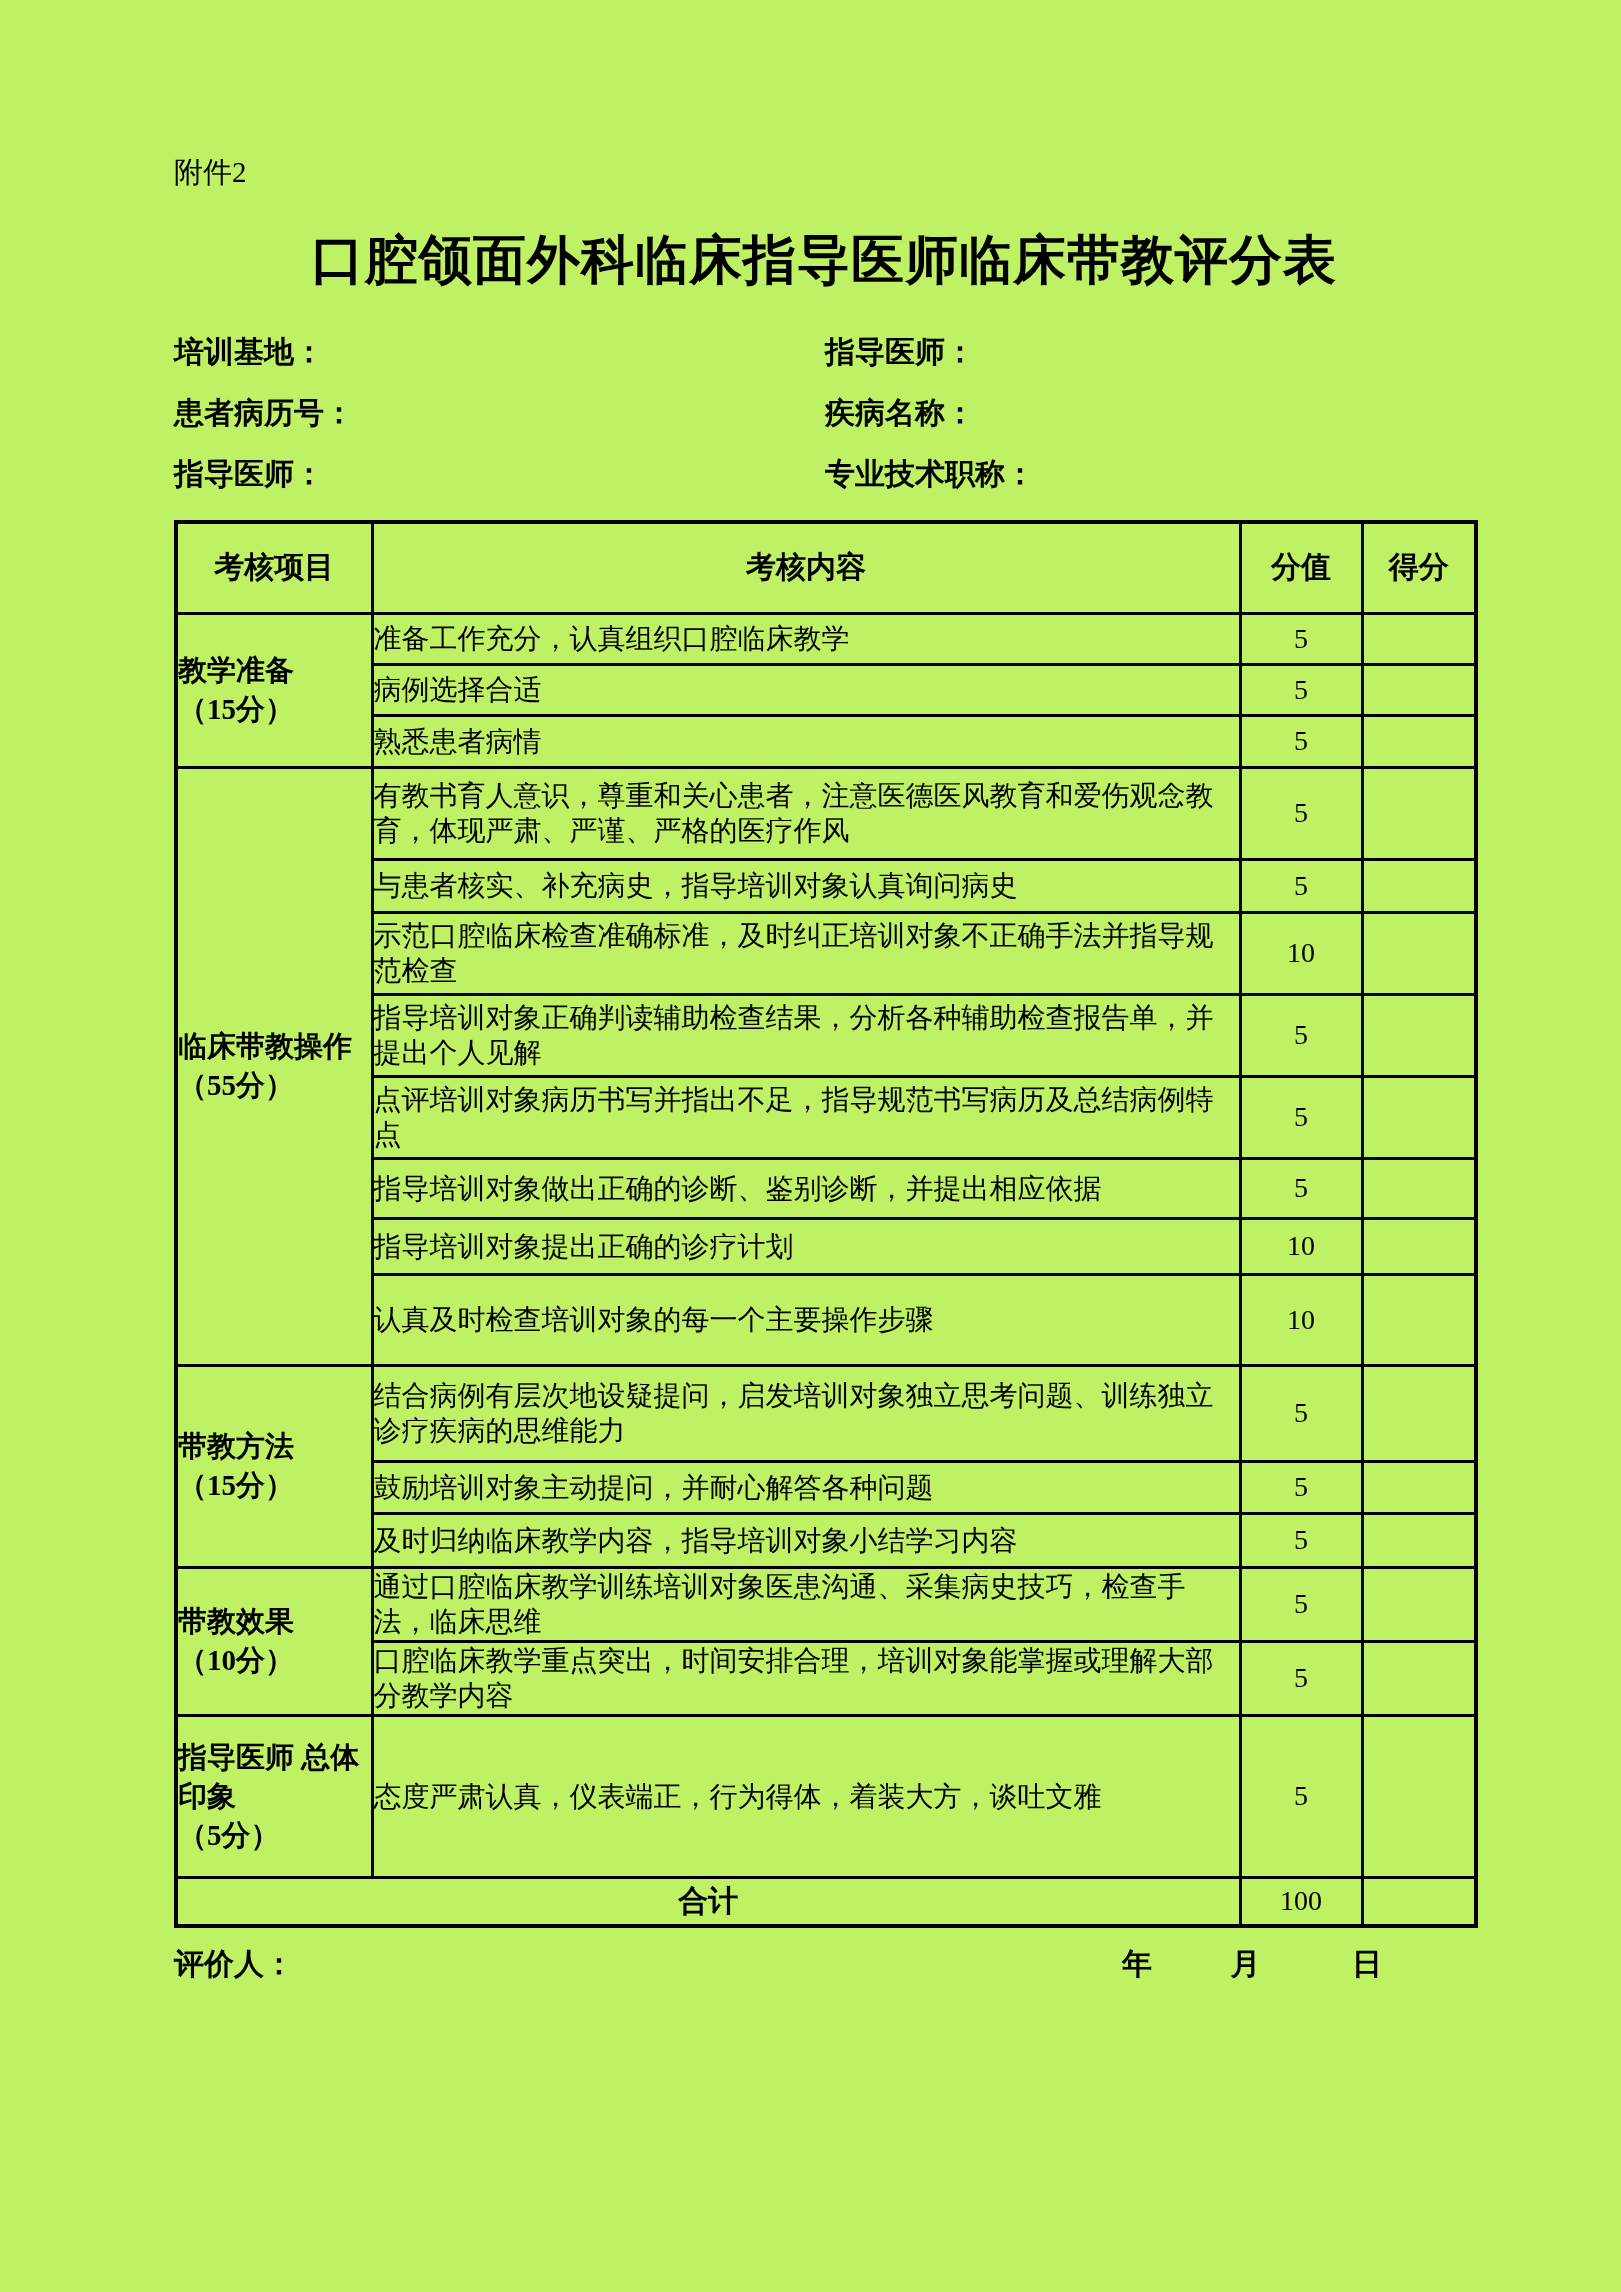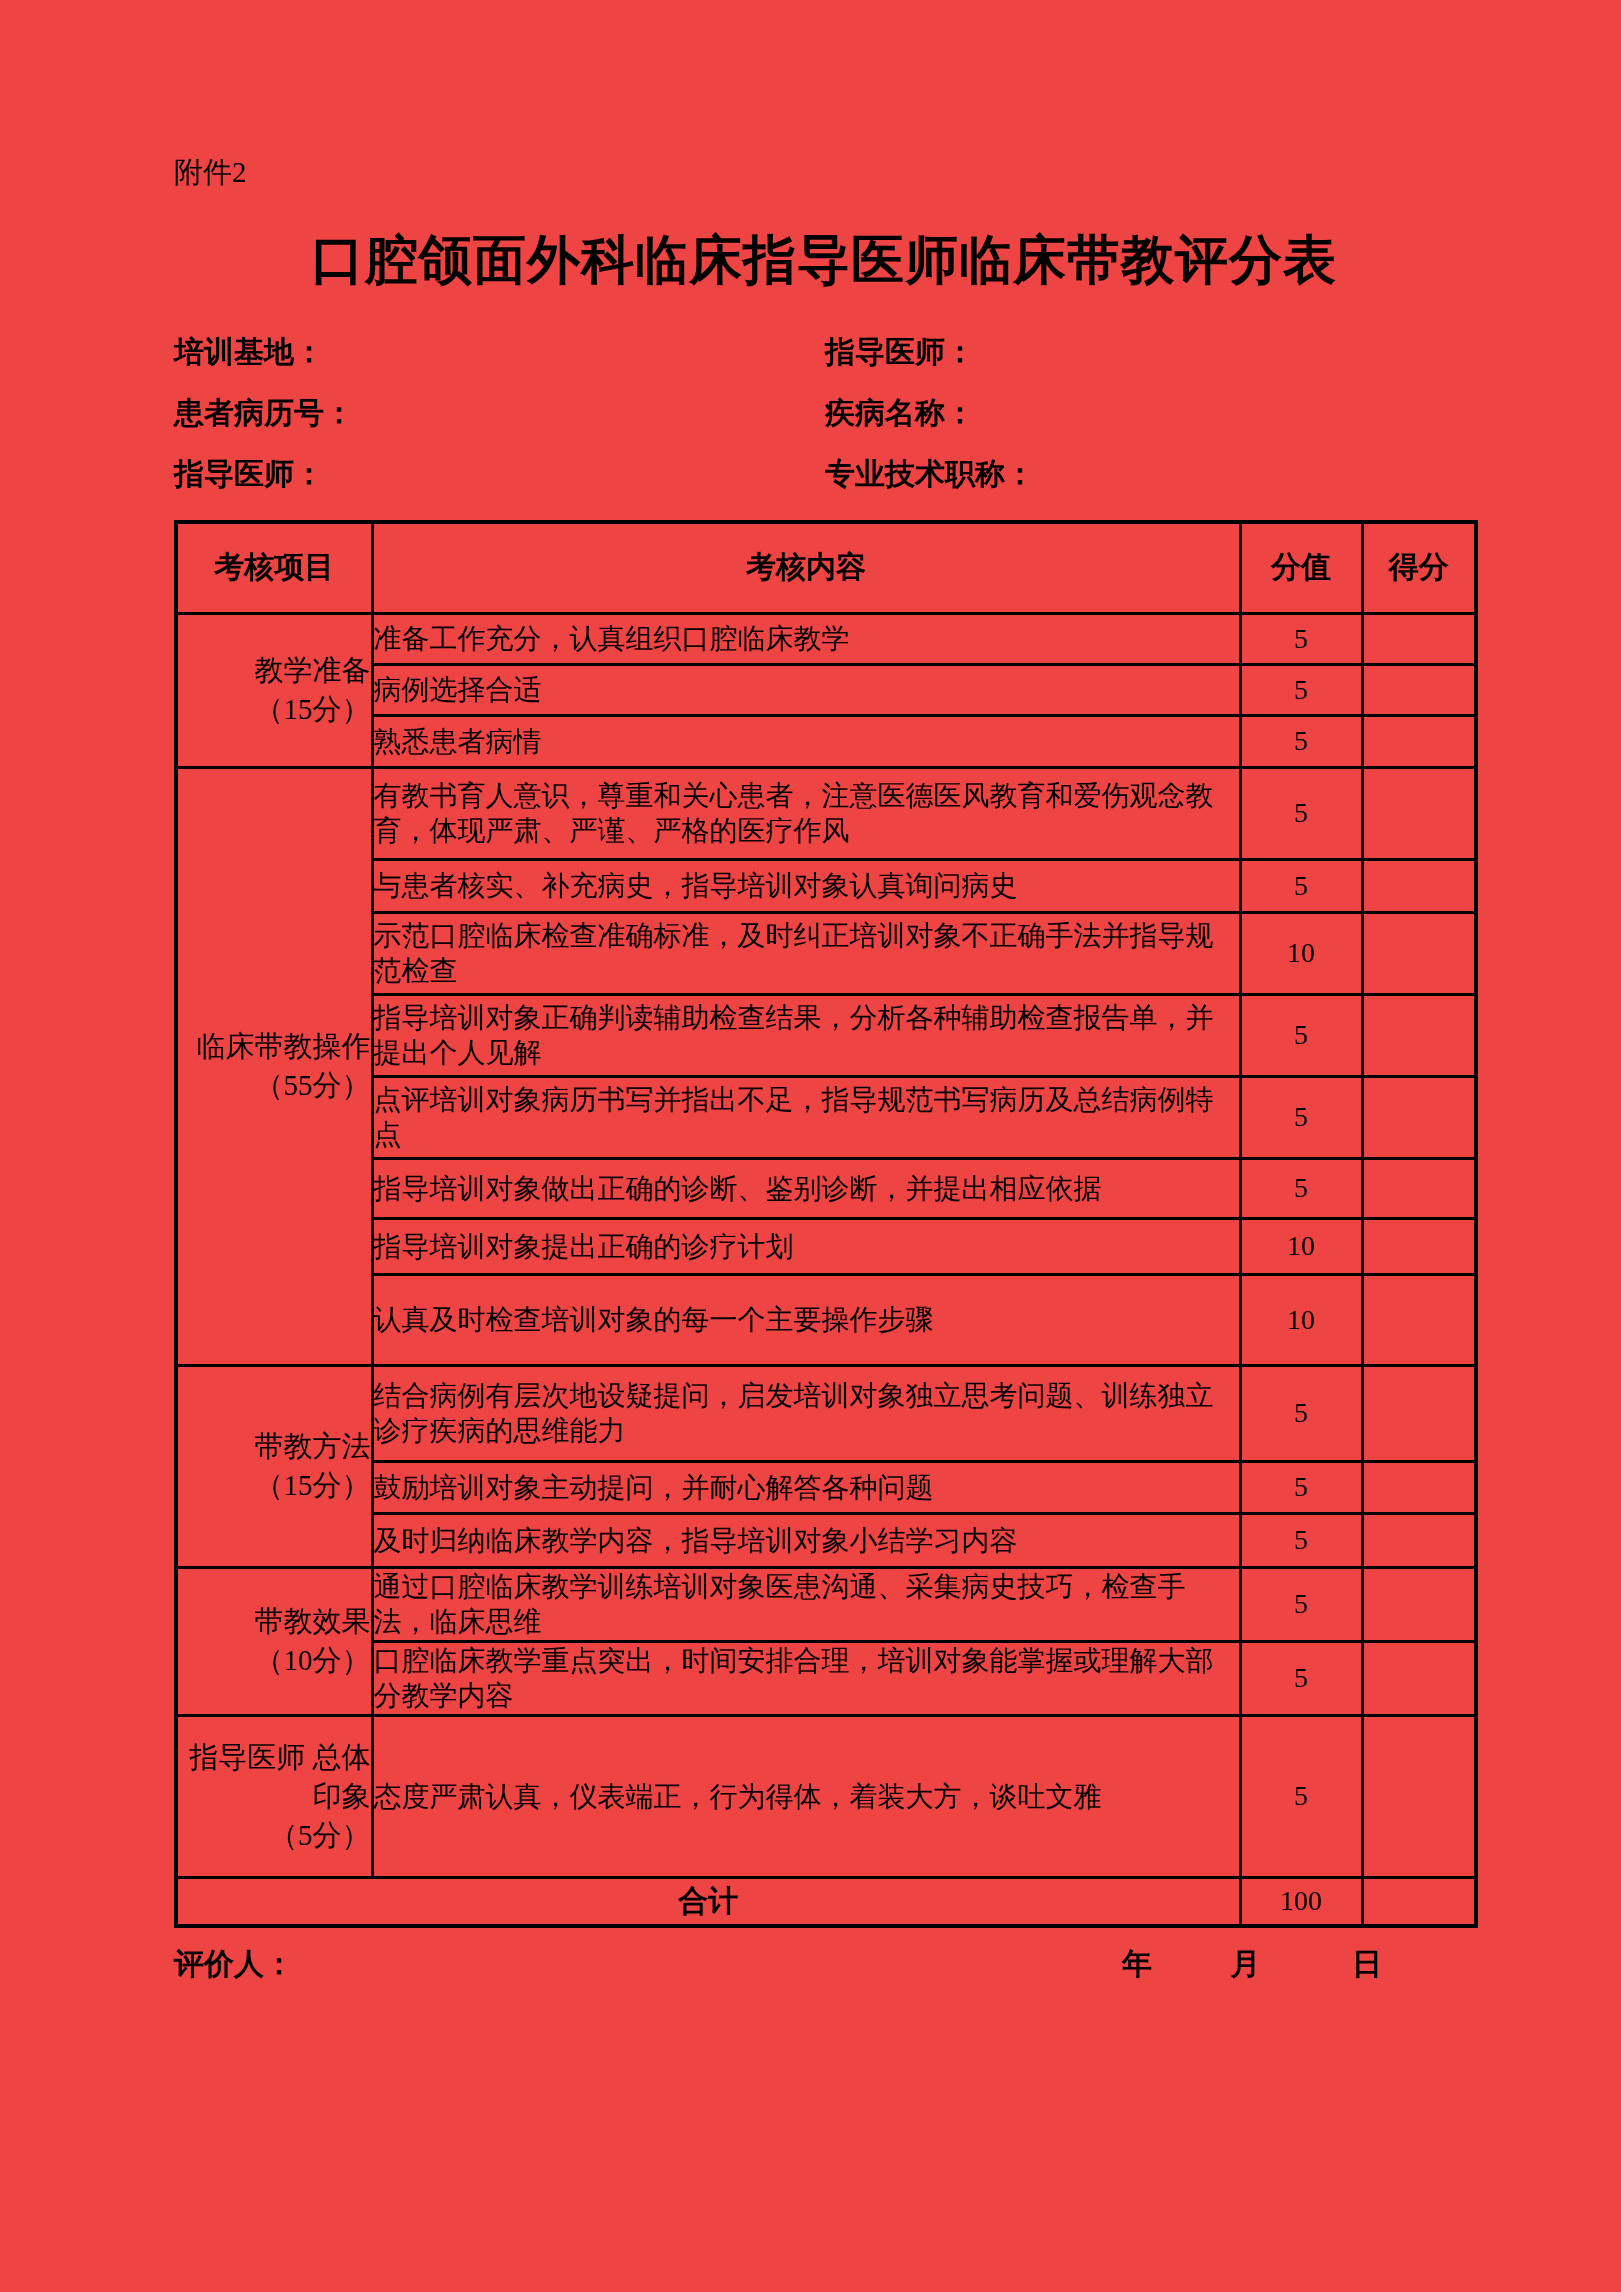--- a/index.html
+++ b/index.html
@@ -5,21 +5,21 @@
   html, body { margin: 0; padding: 0; }
   body {
     width: 1621px; height: 2293px;
     background: #ffffff; color: #000000;
     font-family: "Liberation Serif", "DejaVu Serif", serif;
   }
   .page {
     box-sizing: border-box;
     width: 1621px; height: 2293px;
     padding: 155px 147px 0 174px;
-    background: #ef4444;
+    background: #bef264;
   }
   .attachment { font-size: 29px; line-height: 35px; }
   .doc-title {
     text-align: center;
     font-size: 53px; font-weight: bold;
     line-height: 51px;
     margin-top: 45px;
     letter-spacing: 1px;
   }
   .fields { margin-top: 51px; }
@@ -39,21 +39,21 @@
     border: 4.9px solid #000000;
   }
   table.score-table th, table.score-table td {
     border: 3.9px solid #000000;
     padding: 0;
     vertical-align: middle;
     overflow: hidden;
   }
   th.header-cell { font-size: 30px; font-weight: bold; text-align: center; }
   td.item-cell {
-    text-align: right; font-weight: normal;
+    text-align: left; font-weight: bold;
     font-size: 29px; line-height: 39px;
     padding: 0 2px;
   }
   td.content-cell {
     font-size: 28px; line-height: 35px;
     padding: 2px 7.8px 2px 6.9px;
     text-align: left;
   }
   td.value-cell { text-align: center; font-size: 28px; }
   td.total-cell { text-align: center; font-weight: bold; font-size: 30px; }

